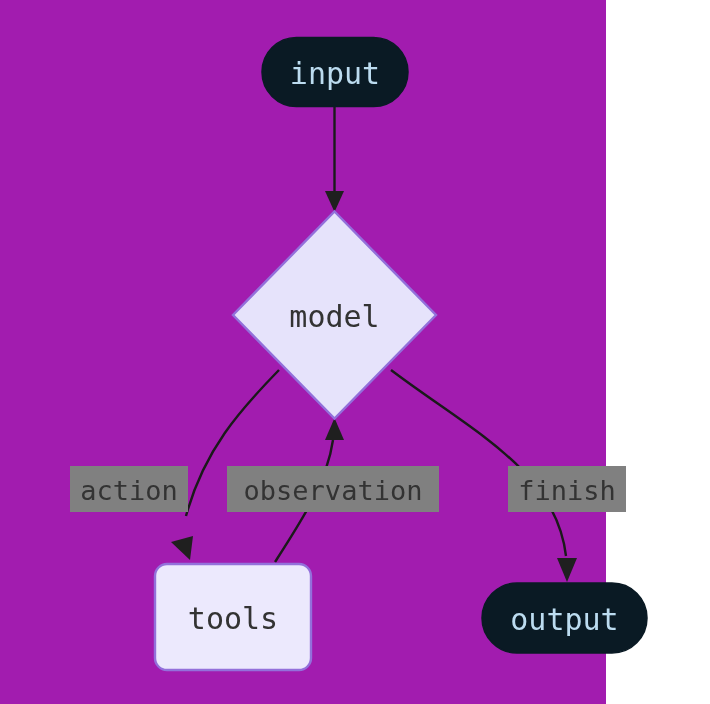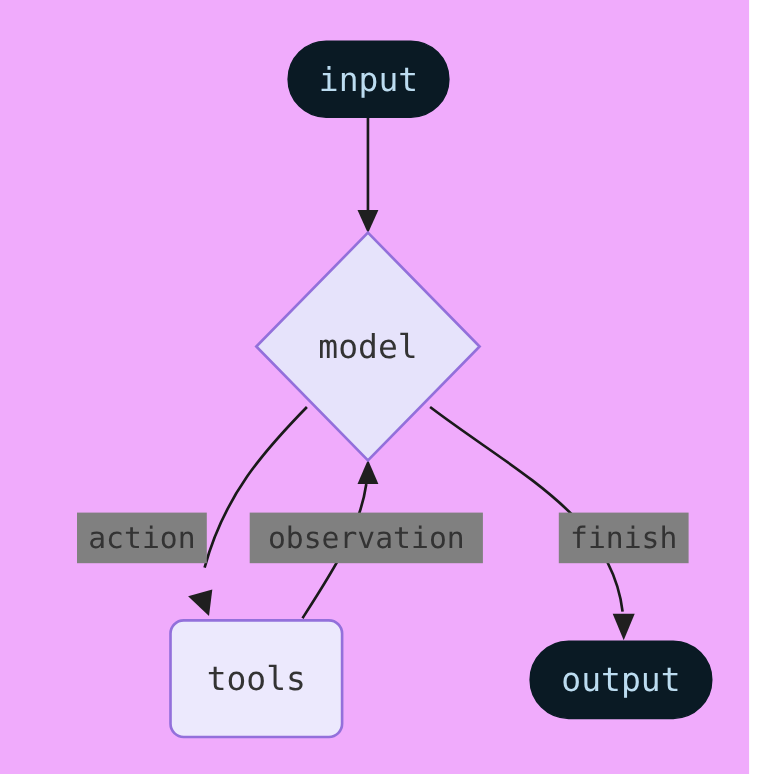--- a/index.html
+++ b/index.html
@@ -8,23 +8,23 @@
     background: #ffffff;
   }
   body {
     width: 710px;
     height: 704px;
     overflow: hidden;
     font-family: "DejaVu Sans Mono", "Liberation Mono", monospace;
   }
   #diagram-root {
     position: relative;
-    width: 681px;
+    width: 606px;
     height: 704px;
-    background: #f0abfc;
+    background: #a21caf;
   }
   svg#flowchart {
     display: block;
     width: 710px;
     height: 704px;
   }
   .node-label {
     font-family: "DejaVu Sans Mono", "Liberation Mono", monospace;
     font-size: 30px;
     dominant-baseline: central;

